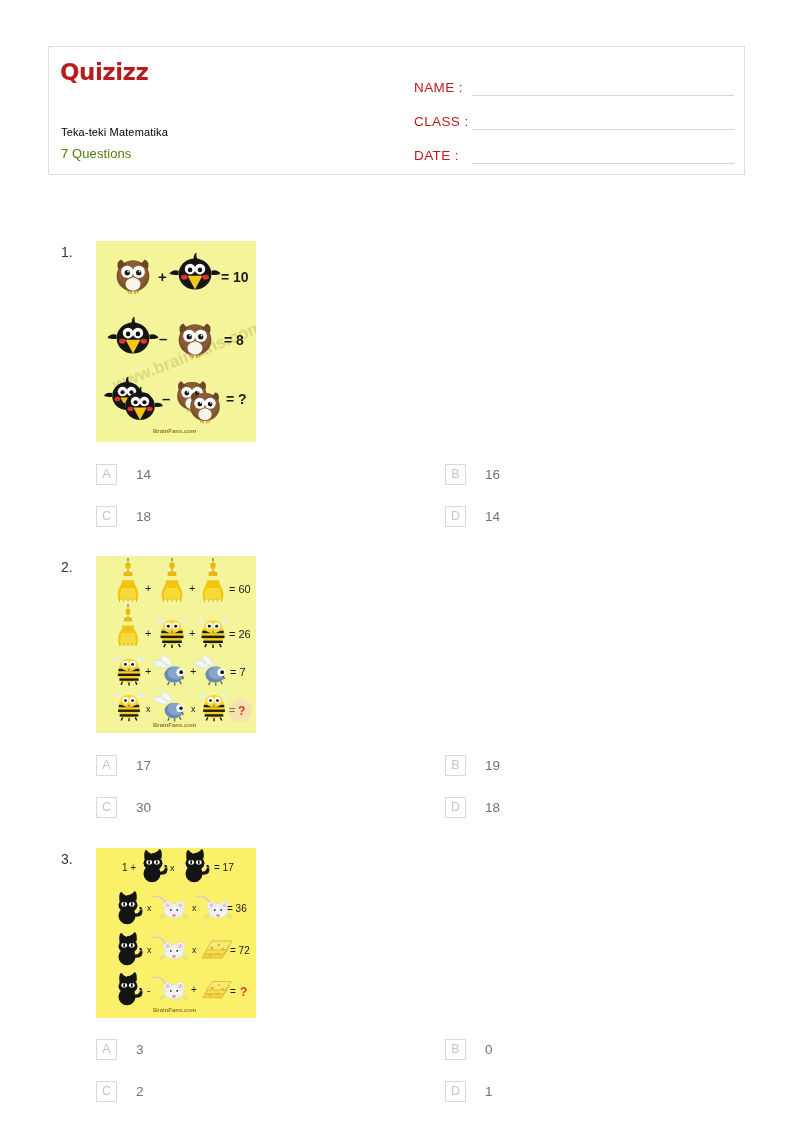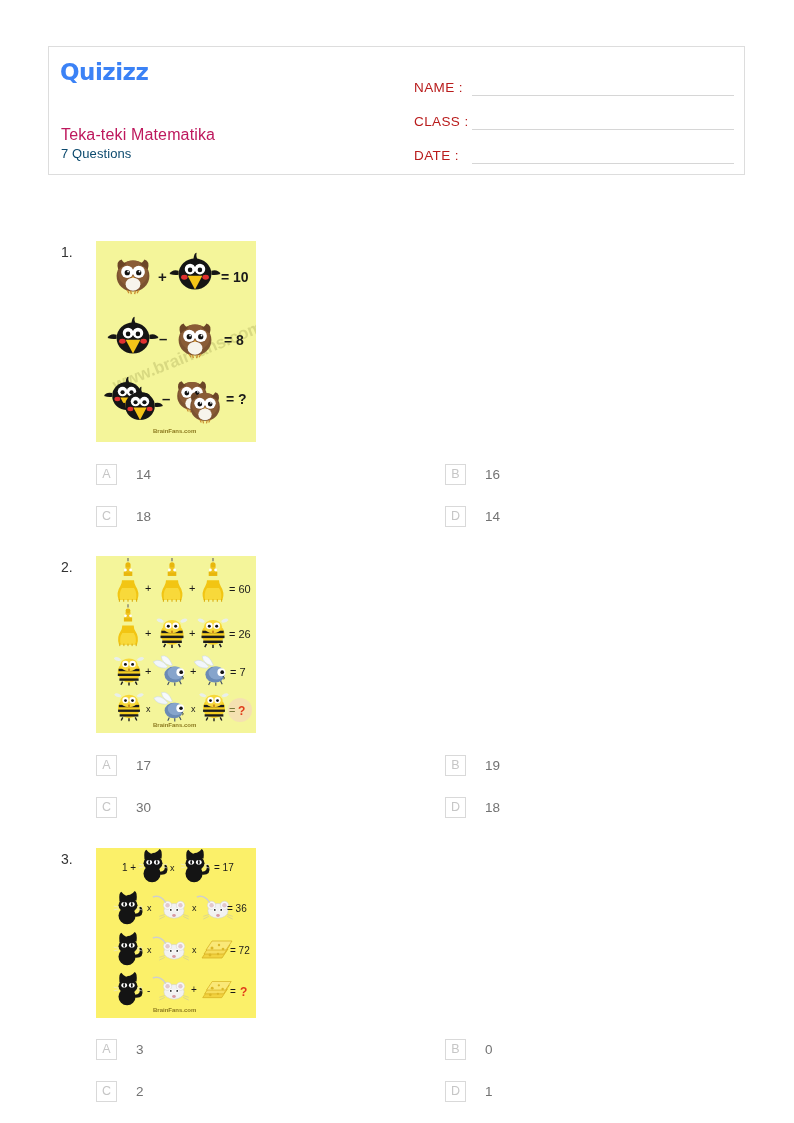--- a/index.html
+++ b/index.html
@@ -30,38 +30,38 @@
     border: 1px solid #dddddd;
     background: #ffffff;
   }
   .brand {
     position: absolute;
     left: 11px;
     top: 12px;
     font-size: 23px;
     font-weight: bold;
     letter-spacing: -0.5px;
-    color: #3b82f6;
+    color: #b91c1c;
     font-family: "DejaVu Sans", sans-serif;
   }
   .quiz-title {
     position: absolute;
     left: 12px;
     top: 79px;
-    font-size: 16px;
-    color: #be185d;
+    font-size: 11px;
+    color: #000000;
     letter-spacing: 0.15px;
     white-space: nowrap;
   }
   .quiz-count {
     position: absolute;
     left: 12px;
     top: 99px;
     font-size: 13px;
-    color: #0c4a6e;
+    color: #4d7c0f;
     letter-spacing: 0.1px;
   }
   .fields {
     position: absolute;
     left: 365px;
     top: 17px;
     width: 320px;
   }
   .field-row {
     display: flex;

